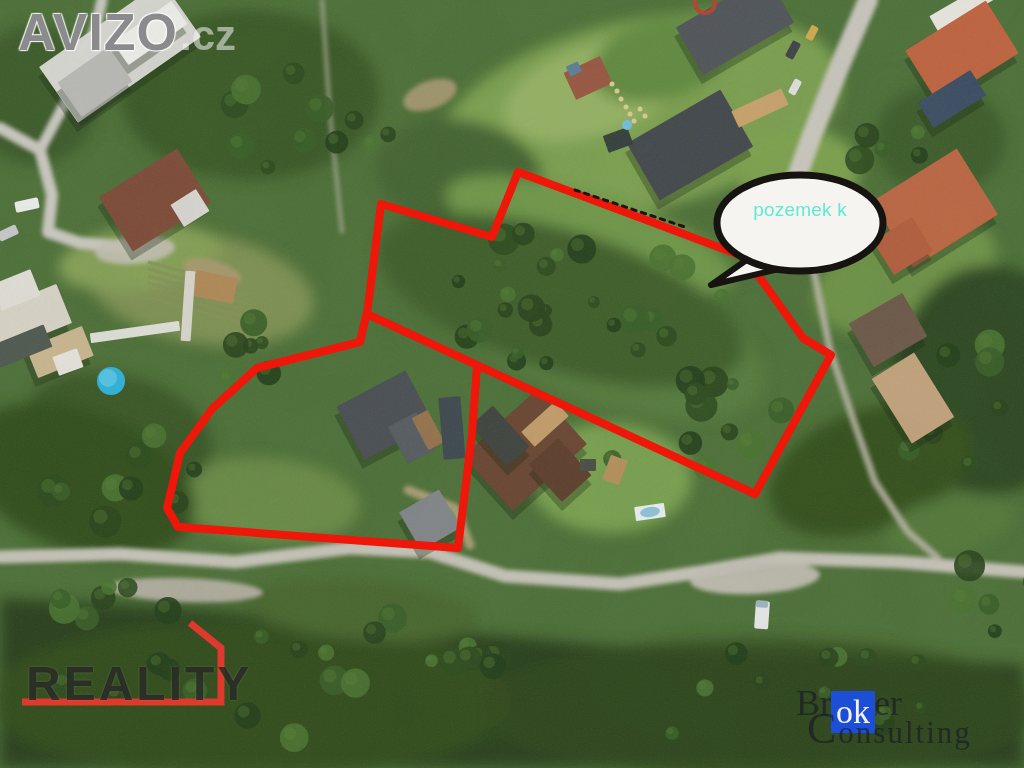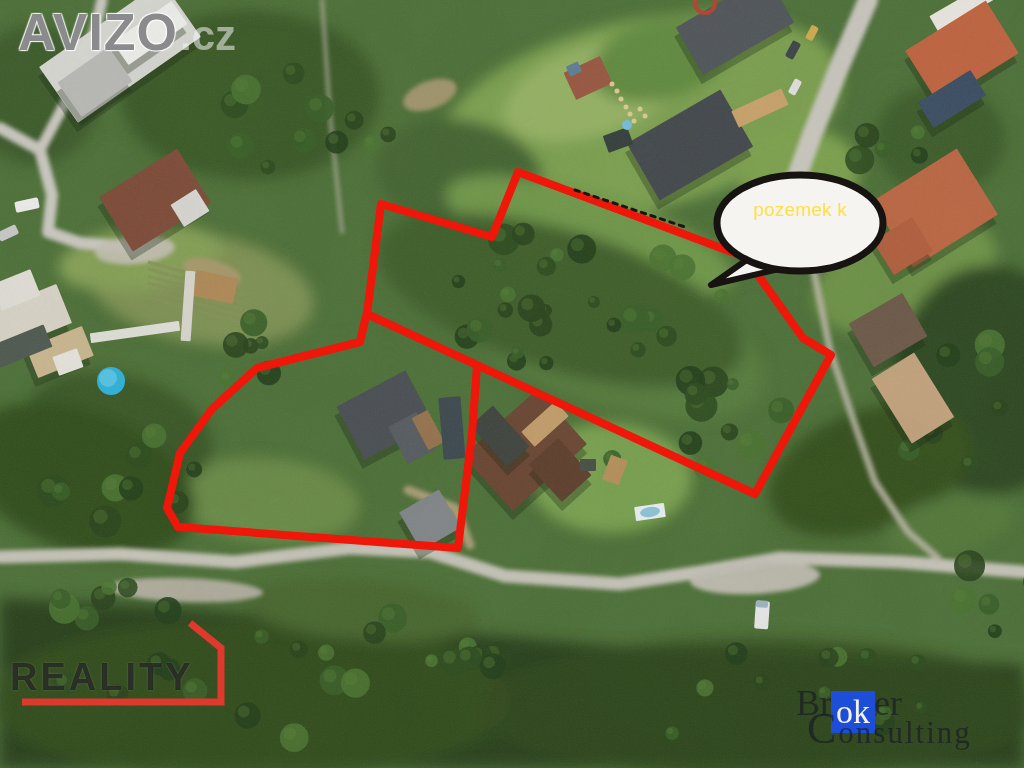--- a/index.html
+++ b/index.html
@@ -12,21 +12,21 @@
     font-size:19px;line-height:25px;font-weight:500;color:#dc3c33;letter-spacing:.2px;}
   
   #avizo{left:18px;top:2px;display:flex;align-items:baseline;}
   #avizo .main{font-size:52px;font-weight:bold;letter-spacing:1px;
     color:rgba(32,32,38,.52);
     text-shadow:0 0 1px rgba(255,255,255,.95),1px 1px 1px rgba(255,255,255,.8),
                -1px -1px 1px rgba(255,255,255,.8),1px -1px 1px rgba(255,255,255,.6),
                -1px 1px 1px rgba(255,255,255,.6);}
   #avizo .tld{font-size:42px;font-weight:bold;color:rgba(244,244,244,.55);margin-left:2px;}
   
-  #reality-word{left:10px;top:656px;font-size:38px;font-weight:bold;letter-spacing:3px;
+  #reality-word{left:26px;top:656px;font-size:48px;font-weight:bold;letter-spacing:3px;
     color:rgba(28,28,28,.78);text-shadow:0 0 2px rgba(180,200,160,.35);}
   #spolu-row{left:26px;top:706px;font-size:40px;font-weight:bold;letter-spacing:2px;
     color:rgba(28,28,28,.78);text-shadow:0 0 2px rgba(180,200,160,.35);}
   #spolu-row .tld{letter-spacing:0;}
   
   #broker-line1{left:796px;top:682px;font-family:"Liberation Serif",serif;
     font-size:36px;color:rgba(22,22,38,.62);white-space:nowrap;}
   #broker-line1 .ok-box{display:inline-block;width:44px;height:42px;line-height:42px;
     text-align:center;vertical-align:-8px;margin:0 -1px;color:#f5f2ee;font-size:34px;}
   #broker-line2{left:807px;top:703px;font-family:"Liberation Serif",serif;
@@ -445,21 +445,21 @@
         <polyline points="366,316 360,342 257,368 212,409 180,453 167,508 178,527 458,548 472,434 477,366"></polyline>
         <polyline points="575,190 688,228" stroke="#1a1712" stroke-width="3" stroke-dasharray="4.5 5.5"></polyline>
       </g>
       <polyline points="190,623 221,648 221,702 22,702" fill="none" stroke="#dd392c" stroke-width="7" stroke-linejoin="miter"></polyline>
       <g>
         <polygon points="748,259 711,285 783,268" fill="#f6f4f1" stroke="#161311" stroke-width="6" stroke-linejoin="round"></polygon>
         <ellipse cx="800" cy="223" rx="83" ry="48" fill="#f6f4f1" stroke="#161311" stroke-width="7"></ellipse>
       </g>
     </svg>
 
-  <div class="overlay" id="bubble-text" style="color: #fde047;">
+  <div class="overlay" id="bubble-text" style="color: #5eead4;">
     <div>pozemek k</div>
   </div>
 
   <div class="overlay" id="avizo">
     <span class="main">AVIZO</span>
       <span class="tld">.cz</span>
   </div>
 
   <div class="overlay" id="reality-word">REALITY</div>
 

